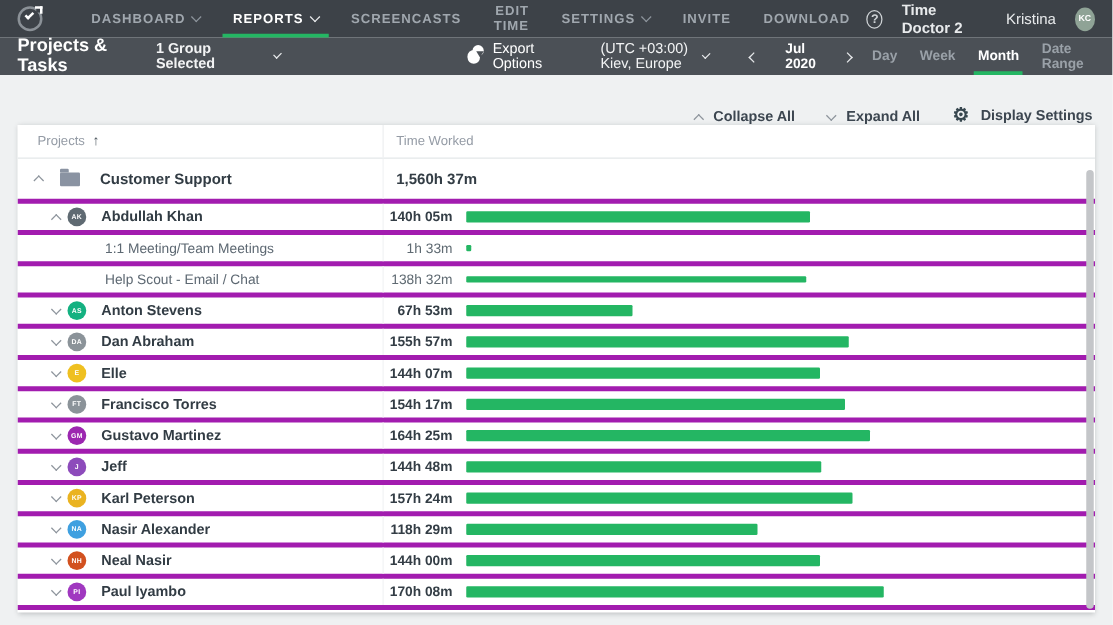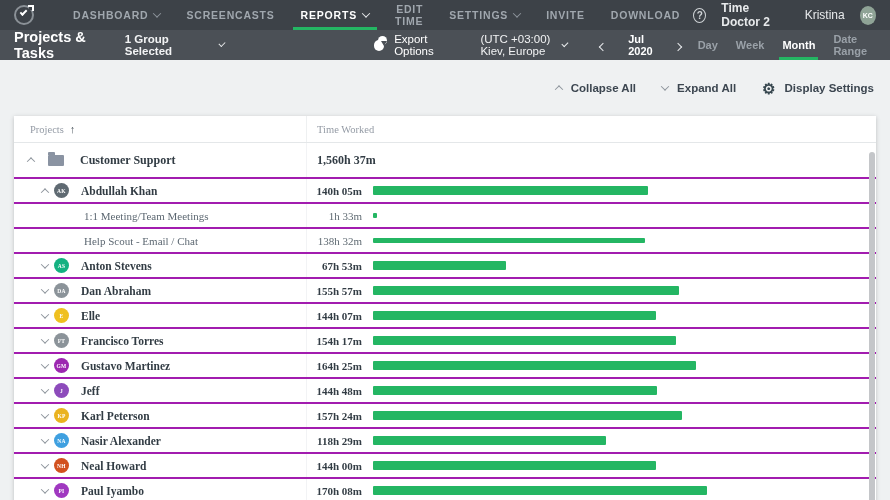--- a/index.html
+++ b/index.html
@@ -45,34 +45,34 @@
   .tz { display:flex; align-items:center; gap:12px; margin-left:40px; font-size:11.5px; color:#f2f3f4; cursor:pointer; }
   .datenav { display:flex; align-items:center; margin-left:26px; }
   .datenav .arrowbtn { padding:6px 8px; cursor:pointer; }
   .period { font-size:11px; font-weight:bold; margin:0 14px; }
   .range-tabs { margin-left:auto; display:flex; align-items:stretch; height:30px; }
   .range-tab { position:relative; display:flex; align-items:center; padding:0 9px; font-size:11px; font-weight:bold; color:#9aa1a8; cursor:pointer; }
   .range-tab.active { color:#fff; }
   .range-tab.active:after { content:""; position:absolute; left:6px; right:6px; bottom:0; height:3px; background:#24b663; }
 
   
-  .toolbar { height:56px; display:flex; align-items:center; justify-content:flex-end; gap:26px; padding:0 16px; }
+  .toolbar { height:40px; display:flex; align-items:flex-end; justify-content:flex-end; gap:26px; padding:0 16px; }
   .tool { display:flex; align-items:center; gap:9px; font-size:11.5px; font-weight:bold; color:#3c4650; cursor:pointer; }
   .gear { color:#37474f; font-size:15px; line-height:1; }
 
   
-  .card { position:relative; margin:0 14px; height:390px; background:#fff; box-shadow:0 1px 4px rgba(60,64,67,.28); overflow:hidden;font-family:Liberation Serif, serif; }
+  .card { position:relative; margin:0 14px; height:390px; background:#fff; box-shadow:0 1px 4px rgba(60,64,67,.28); overflow:hidden; }
   .thead { display:flex; height:27px; border-bottom:1px solid #e4e7e9; }
   .th-left { width:293px; border-right:1px solid #eef0f1; display:flex; align-items:center; padding-left:16px; gap:6px;
              font-size:10.5px; color:#949ba5; }
   .sort-arrow { color:#4a545c; font-size:11px; font-weight:bold; }
   .th-right { flex:1; display:flex; align-items:center; padding-left:10px; font-size:10.5px; color:#949ba5; }
 
   .tbody { }
-  .row { display:flex; border-bottom:2px solid #a21caf; cursor:pointer;justify-content:center; }
+  .row { display:flex; border-bottom:4px solid #a21caf; cursor:pointer;justify-content:center; }
   .row .cell-left { width:293px; border-right:1px solid #f2f3f5; display:flex; align-items:center; }
   .row .cell-right { flex:1; display:flex; align-items:center; }
   .row-group { height:36px; }
   .row-person, .row-task { height:25px; }
 
   .row-group .cell-left { padding-left:14px; }
   .row-person .cell-left { padding-left:28px; }
   .row-task .cell-left { padding-left:70px; }
 
   .folder { width:16px; height:11px; background:#8a93a2; border-radius:1px; position:relative; margin-left:14px; }
@@ -101,26 +101,26 @@
 <div class="topnav">
   <div class="logo">
     <span class="check"></span>
     <span class="arrow"></span>
   </div>
   <div class="navitems">
       <div class="nav-item">
         <div>DASHBOARD</div>
         <div class="chev down gray"></div>
       </div>
-      <div class="nav-item">
-        <div>SCREENCASTS</div>
-      </div>
       <div class="nav-item active">
         <div>REPORTS</div>
         <div class="chev down white"></div>
+      </div>
+      <div class="nav-item">
+        <div>SCREENCASTS</div>
       </div>
       <div class="nav-item">
         <div>EDIT TIME</div>
       </div>
       <div class="nav-item">
         <div>SETTINGS</div>
         <div class="chev down gray"></div>
       </div>
       <div class="nav-item">
         <div>INVITE</div>
@@ -338,21 +338,21 @@
           <div class="time">118h 29m</div>
           <div class="track">
             <div class="fill" style="width: 48.2%;"></div>
           </div>
         </div>
       </div>
       <div class="row row-person">
         <div class="cell-left">
           <div class="chev down gray"></div>
           <div class="avatar" style="background: rgb(210, 81, 31);">NH</div>
-          <div class="name">Neal Howard</div>
+          <div class="name">Neal Nasir</div>
         </div>
         <div class="cell-right">
           <div class="time">144h 00m</div>
           <div class="track">
             <div class="fill" style="width: 58.6%;"></div>
           </div>
         </div>
       </div>
       <div class="row row-person">
         <div class="cell-left">

